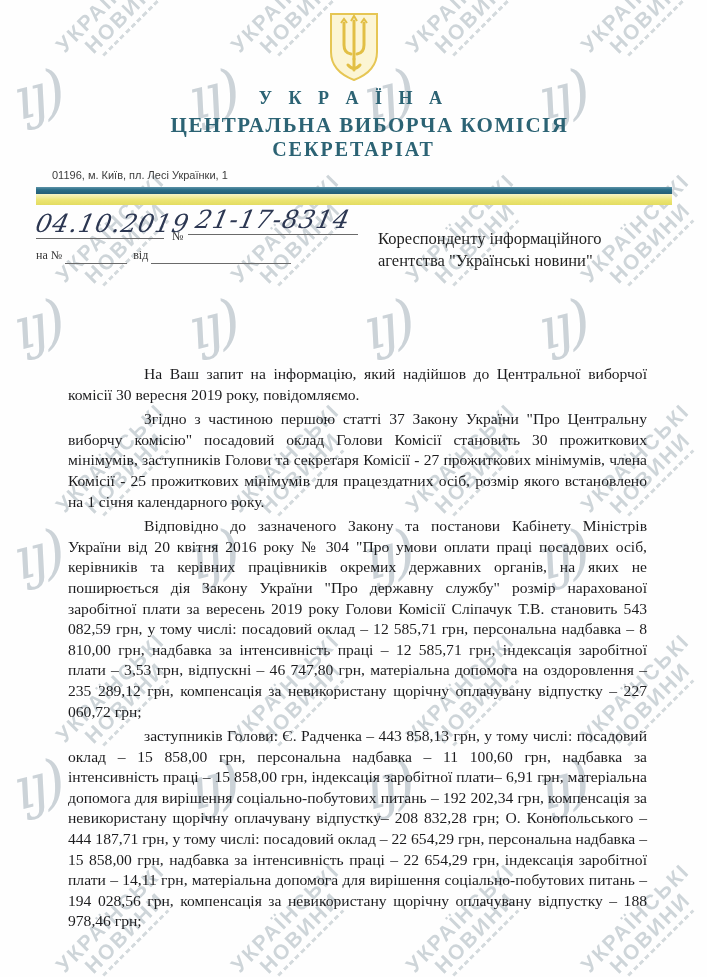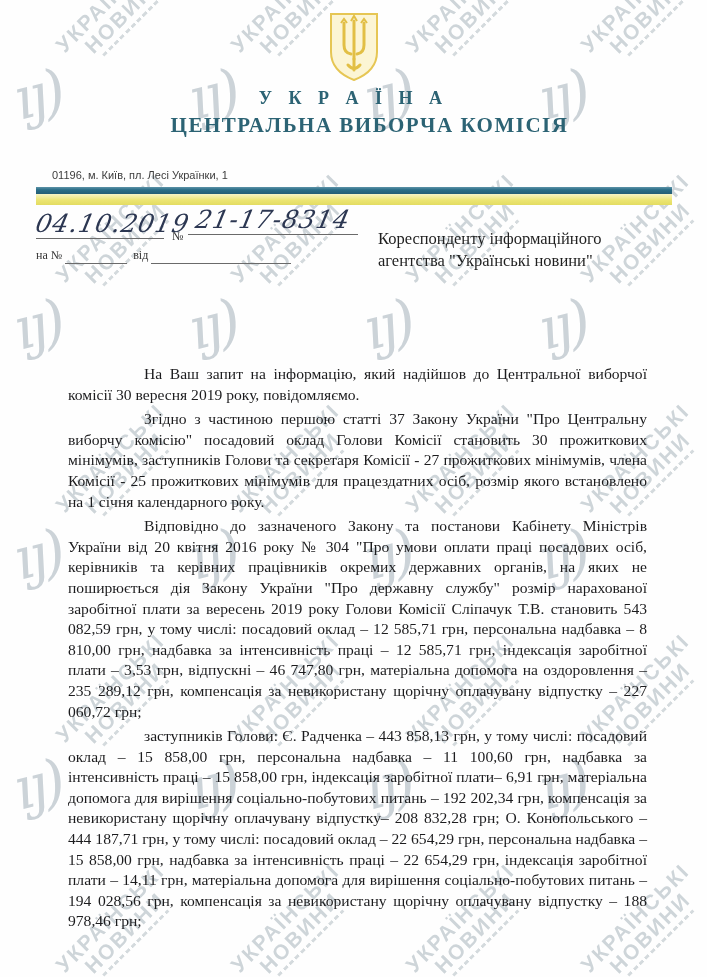--- a/index.html
+++ b/index.html
@@ -198,20 +198,21 @@
         <g stroke="#e2bf45" stroke-width="2" fill="none">
           <path d="M24 9 L27 4 L30 9"></path>
           <path d="M14 11 L17 7 L20 11"></path>
           <path d="M34 11 L37 7 L40 11"></path>
         </g>
       </svg>
     </div>
 
     <div class="hdr-country">У К Р А Ї Н А</div>
     <div class="hdr-org">ЦЕНТРАЛЬНА ВИБОРЧА КОМІСІЯ</div>
+    <div class="hdr-dept">СЕКРЕТАРІАТ</div>
 
     <div class="hdr-address">01196, м. Київ, пл. Лесі Українки, 1</div>
 
     <div class="bar-blue"></div>
     <div class="bar-yellow"></div>
 
     <div class="ref-row">
       <span class="u-line date-line"><span class="hw">04.10.2019</span></span>
       <span class="no-label">№</span>
       <span class="u-line num-line"><span class="hw">21-17-8314</span></span>

